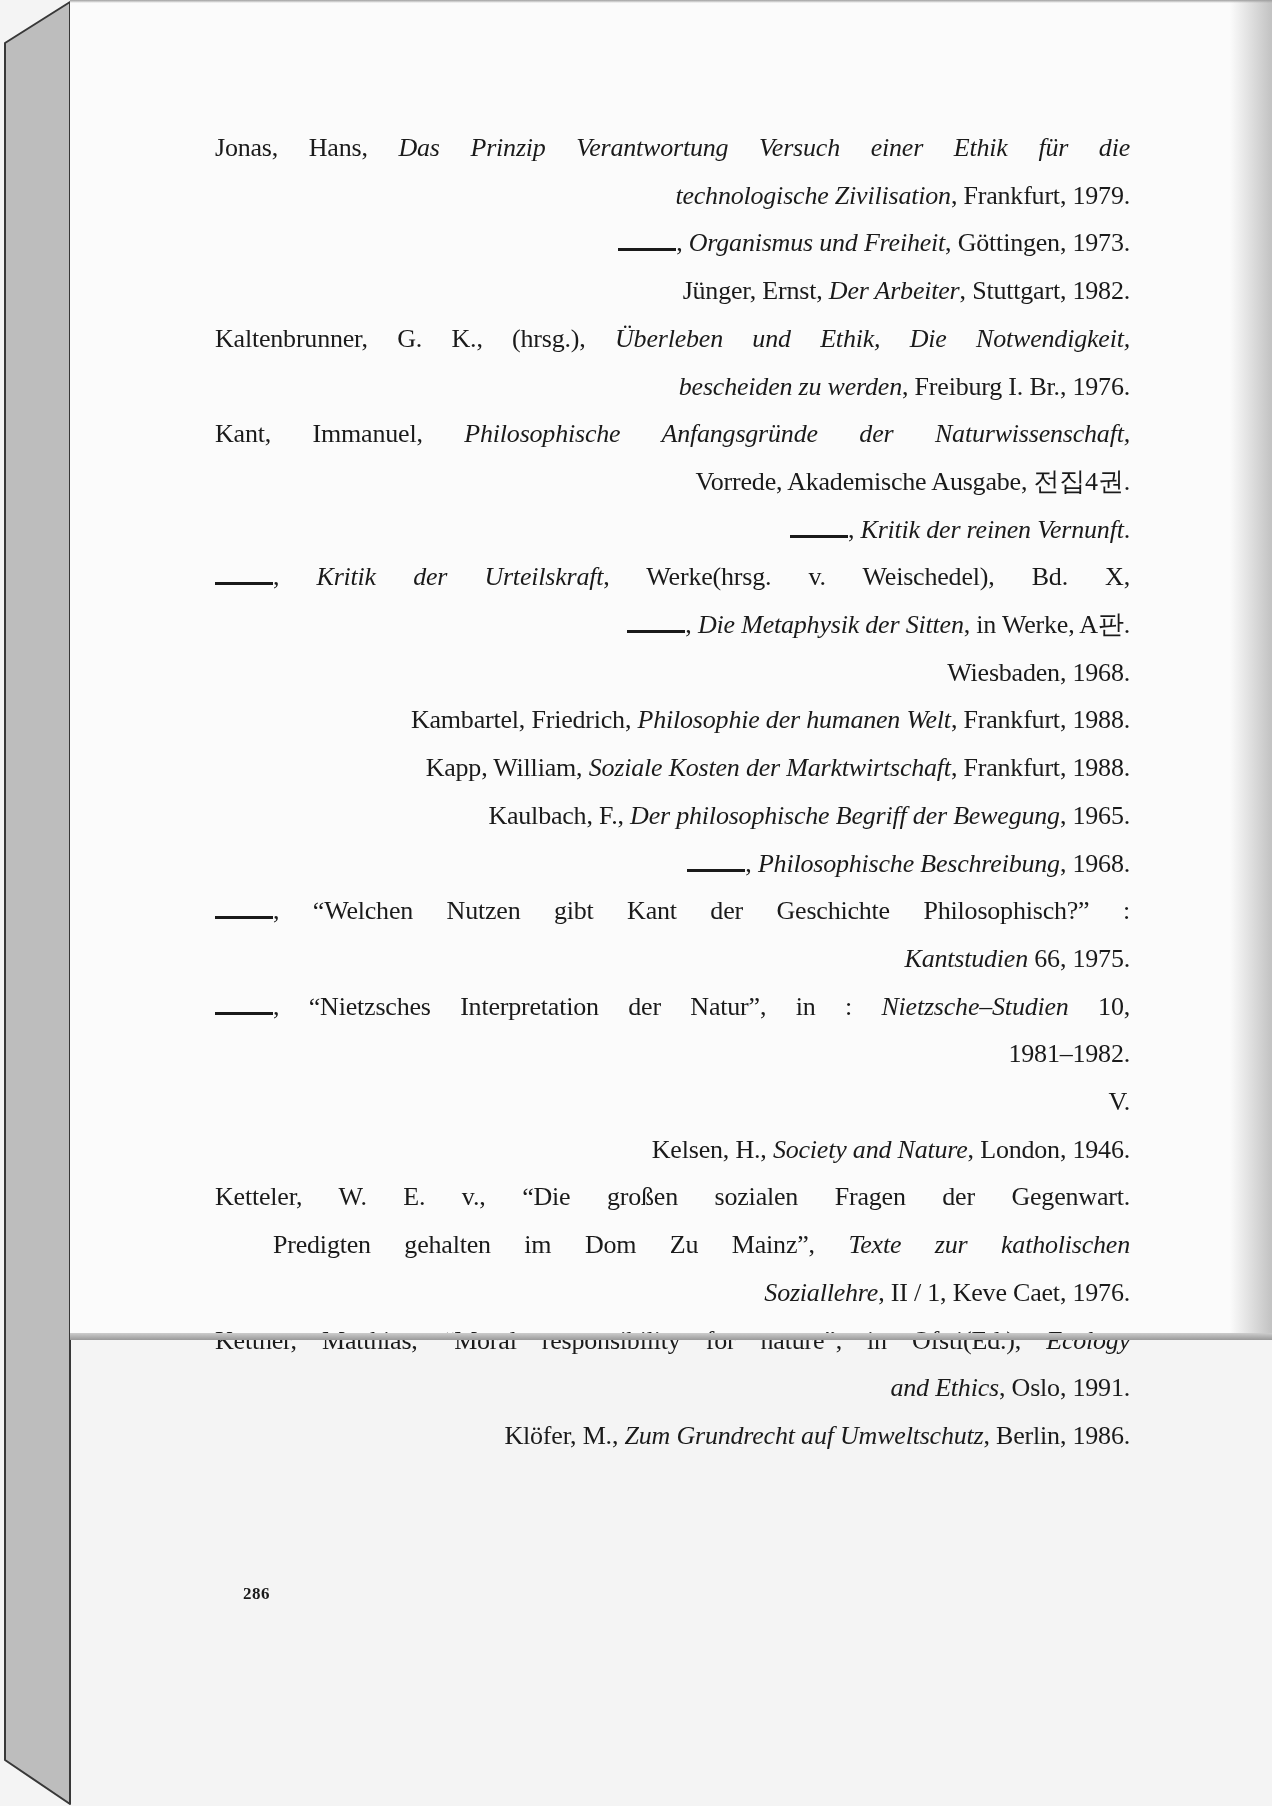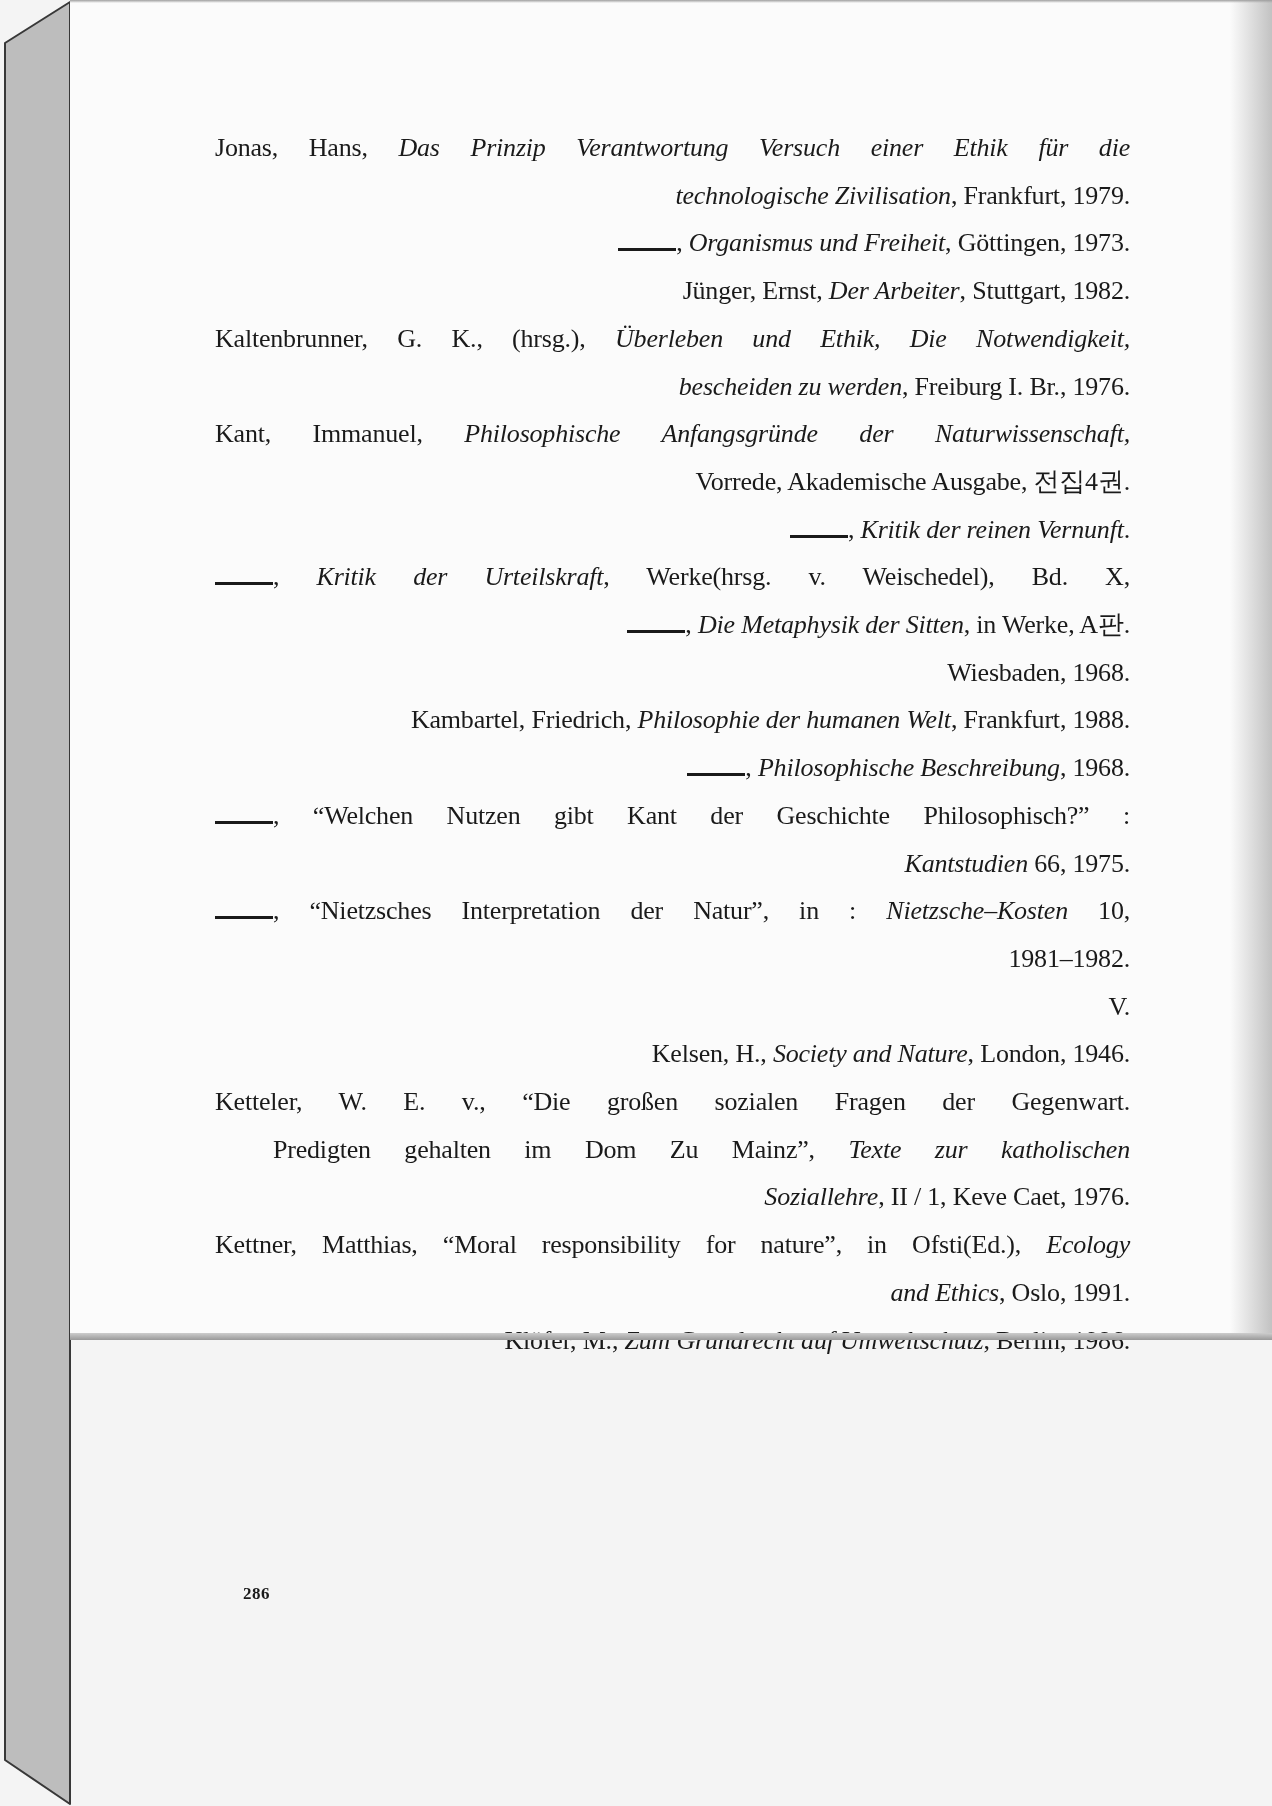--- a/index.html
+++ b/index.html
@@ -61,24 +61,26 @@
         <div class="line"><span>Jünger, Ernst, </span><span class="it">Der Arbeiter</span><span>, Stuttgart, 1982.</span></div>
         <div class="line justify"><span>Kaltenbrunner, G. K., (hrsg.), </span><span class="it">Überleben und Ethik, Die Notwendigkeit,</span></div>
         <div class="line indent"><span class="it">bescheiden zu werden</span><span>, Freiburg I. Br., 1976.</span></div>
         <div class="line justify"><span>Kant, Immanuel, </span><span class="it">Philosophische Anfangsgründe der Naturwissenschaft,</span></div>
         <div class="line indent"><span>Vorrede, Akademische Ausgabe, 전집4권.</span></div>
         <div class="line"><span class="dash"></span><span>, </span><span class="it">Kritik der reinen Vernunft</span><span>.</span></div>
         <div class="line justify"><span class="dash"></span><span>, </span><span class="it">Kritik der Urteilskraft</span><span>, Werke(hrsg. v. Weischedel), Bd. X,</span></div>
         <div class="line"><span class="dash"></span><span>, </span><span class="it">Die Metaphysik der Sitten</span><span>, in Werke, A판.</span></div>
         <div class="line indent"><span>Wiesbaden, 1968.</span></div>
         <div class="line"><span>Kambartel, Friedrich, </span><span class="it">Philosophie der humanen Welt</span><span>, Frankfurt, 1988.</span></div>
+        <div class="line"><span>Kapp, William, </span><span class="it">Soziale Kosten der Marktwirtschaft</span><span>, Frankfurt, 1988.</span></div>
+        <div class="line"><span>Kaulbach, F., </span><span class="it">Der philosophische Begriff der Bewegung</span><span>, 1965.</span></div>
         <div class="line"><span class="dash"></span><span>, </span><span class="it">Philosophische Beschreibung</span><span>, 1968.</span></div>
         <div class="line justify"><span class="dash"></span><span>, “Welchen Nutzen gibt Kant der Geschichte Philosophisch?” :</span></div>
         <div class="line indent"><span class="it">Kantstudien</span><span> 66, 1975.</span></div>
-        <div class="line justify"><span class="dash"></span><span>, “Nietzsches Interpretation der Natur”, in : </span><span class="it">Nietzsche–Kosten</span><span> 10,</span></div>
+        <div class="line justify"><span class="dash"></span><span>, “Nietzsches Interpretation der Natur”, in : </span><span class="it">Nietzsche–Studien</span><span> 10,</span></div>
         <div class="line indent"><span>1981–1982.</span></div>
         <div class="line indent"><span>V.</span></div>
         <div class="line"><span>Kelsen, H., </span><span class="it">Society and Nature</span><span>, London, 1946.</span></div>
         <div class="line justify"><span>Ketteler, W. E. v., “Die großen sozialen Fragen der Gegenwart.</span></div>
         <div class="line indent justify"><span>Predigten gehalten im Dom Zu Mainz”, </span><span class="it">Texte zur katholischen</span></div>
         <div class="line indent"><span class="it">Soziallehre</span><span>, II / 1, Keve Caet, 1976.</span></div>
         <div class="line justify"><span>Kettner, Matthias, “Moral responsibility for nature”, in Ofsti(Ed.), </span><span class="it">Ecology</span></div>
         <div class="line indent"><span class="it">and Ethics</span><span>, Oslo, 1991.</span></div>
         <div class="line"><span>Klöfer, M., </span><span class="it">Zum Grundrecht auf Umweltschutz</span><span>, Berlin, 1986.</span></div>
       </div>

